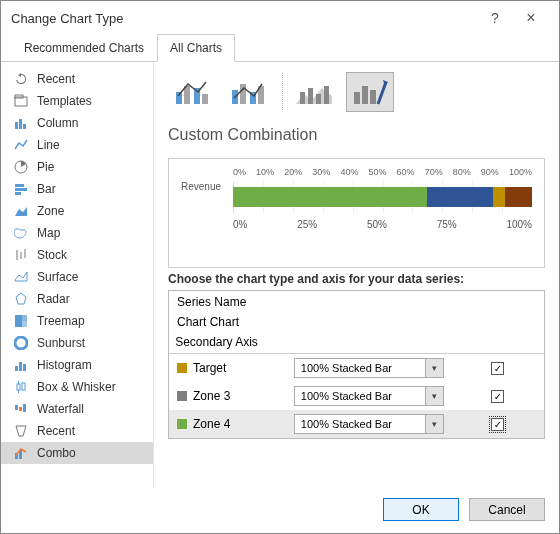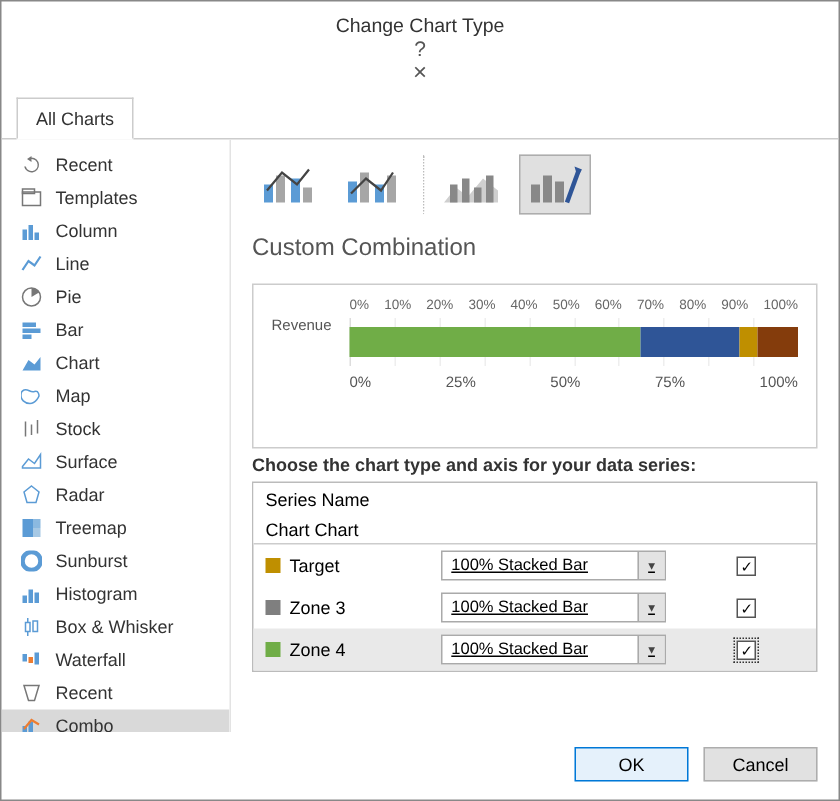--- a/index.html
+++ b/index.html
@@ -14,21 +14,20 @@
     display: flex;
     flex-direction: column;
     overflow: hidden;
   }
   
   .titlebar {
     display: flex;
     align-items: center;
     padding: 8px 10px 6px 10px;
     color: #333;
-    flex-direction: column;
   }
   .titlebar .title { font-size: 13px; flex: 1; }
   .titlebar .glyph { width: 36px; text-align: center; font-size: 14px; color: #555; }
   .titlebar .closex { font-size: 16px; }
   
   .tabs {
     display: flex;
     border-bottom: 1px solid #ccc;
     padding-left: 10px;
     gap: 0;
@@ -151,21 +150,20 @@
   .series-row.sel { background:#e9e9e9; }
   .col-name { width:120px; padding:4px 8px; display:flex; align-items:center; gap:6px;}
   .col-type { flex:1; padding:2px 8px; display:flex; justify-content:flex-end;}
   .col-axis { width:95px; padding:4px 0; text-align:center;}
   .swatch { width:10px;height:10px; }
   .combo {
     display:flex; align-items:center;
     border:1px solid #aaa;
     height:20px; width:150px;
     background:#fff;
-    text-decoration:underline;
   }
   .combo .txt { flex:1; padding:0 6px; font-size:11px;}
   .combo .btn { width:18px; height:100%; background:#e3e3e3; border-left:1px solid #aaa; display:flex;align-items:center;justify-content:center; font-size:9px; color:#444;}
   .chk {
     width:13px;height:13px;border:1px solid #555;display:inline-flex;align-items:center;justify-content:center;font-size:10px;background:#fff;
   }
   .chk.focus { outline:1px dotted #333; outline-offset:1px;}
   
   .footer {
     display:flex; justify-content:flex-end; gap:10px;
@@ -184,20 +182,21 @@
 </head>
 <body>
 
 <div class="titlebar">
   <div class="title">Change Chart Type</div>
   <div class="glyph">?</div>
   <div class="glyph closex">×</div>
 </div>
 
 <div class="tabs">
+  <div class="tab">Recommended Charts</div>
   <div class="tab active">All Charts</div>
 </div>
 
 <div class="body">
 
   <div class="sidebar" id="sidebar">
       <div class="side-item">
         <span class="icon">
           <svg width="14" height="14">
             <path d="M7 2a5 5 0 1 1-4.9 6h1.1A4 4 0 1 0 7 3v2L4 3l3-2z" fill="#777"></path>
@@ -250,21 +249,21 @@
           </svg>
         </span>
         <span>Bar</span>
       </div>
       <div class="side-item">
         <span class="icon">
           <svg width="14" height="14">
             <polygon points="1,12 5,5 9,8 13,3 13,12" fill="#5b9bd5"></polygon>
           </svg>
         </span>
-        <span>Chart</span>
+        <span>Zone</span>
       </div>
       <div class="side-item">
         <span class="icon">
           <svg width="14" height="14">
             <path d="M2 3c3-1 4 2 7 1s3 3 3 3-2 5-6 5-6-3-6-5 0-3 2-4z" fill="none" stroke="#5b9bd5"></path>
           </svg>
         </span>
         <span>Map</span>
       </div>
       <div class="side-item">
@@ -454,20 +453,21 @@
             <span>100%</span>
           </div>
       </div>
     </div>
 
     <div class="series-label">Choose the chart type and axis for your data series:</div>
     <div class="series-table">
       <div class="series-head">
         <div class="col-name">Series Name</div>
         <div class="col-type" style="justify-content:flex-start">Chart Chart</div>
+        <div class="col-axis">Secondary Axis</div>
       </div>
       <div id="series-rows">
           <div class="series-row">
             <div class="col-name">
               <span class="swatch" style="background:#bf8f00"></span>
               <span>Target</span>
             </div>
             <div class="col-type">
               <div class="combo">
                 <span class="txt">100% Stacked Bar</span>

